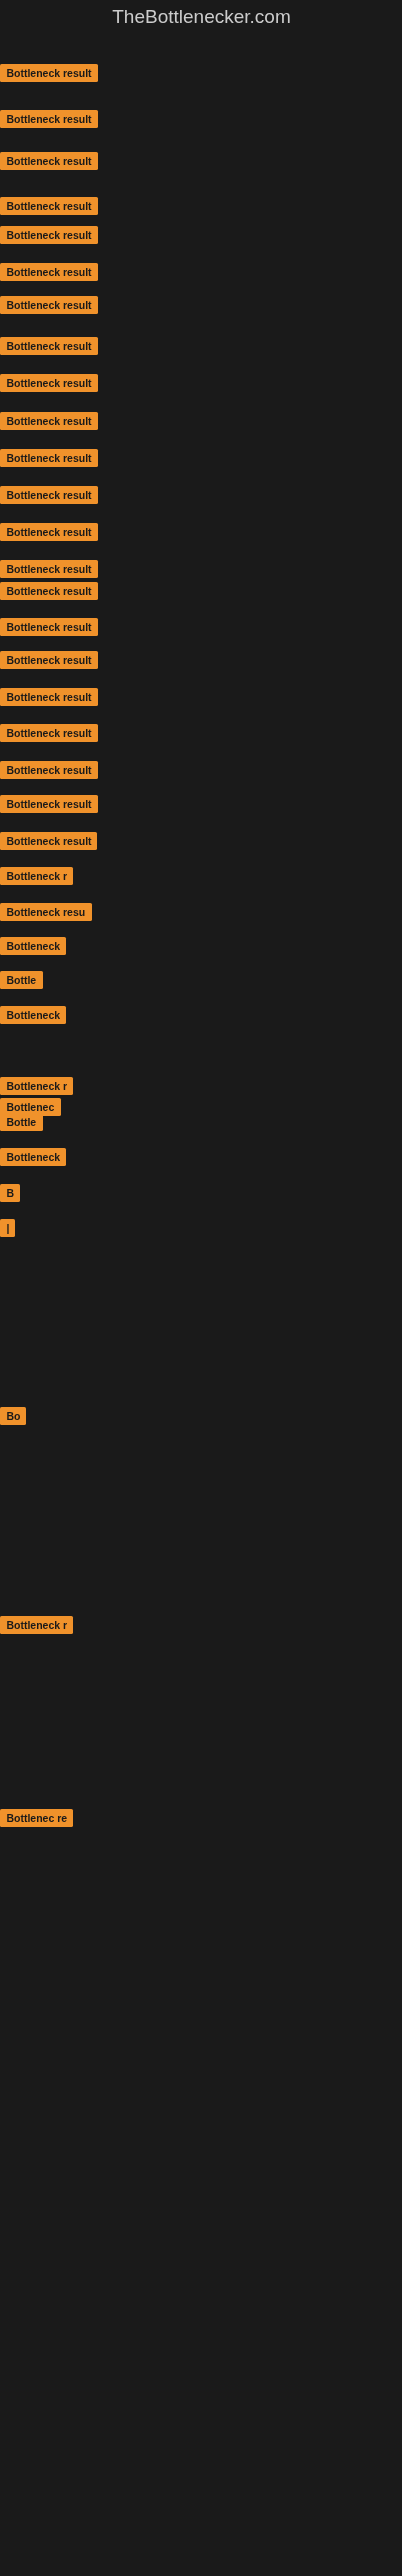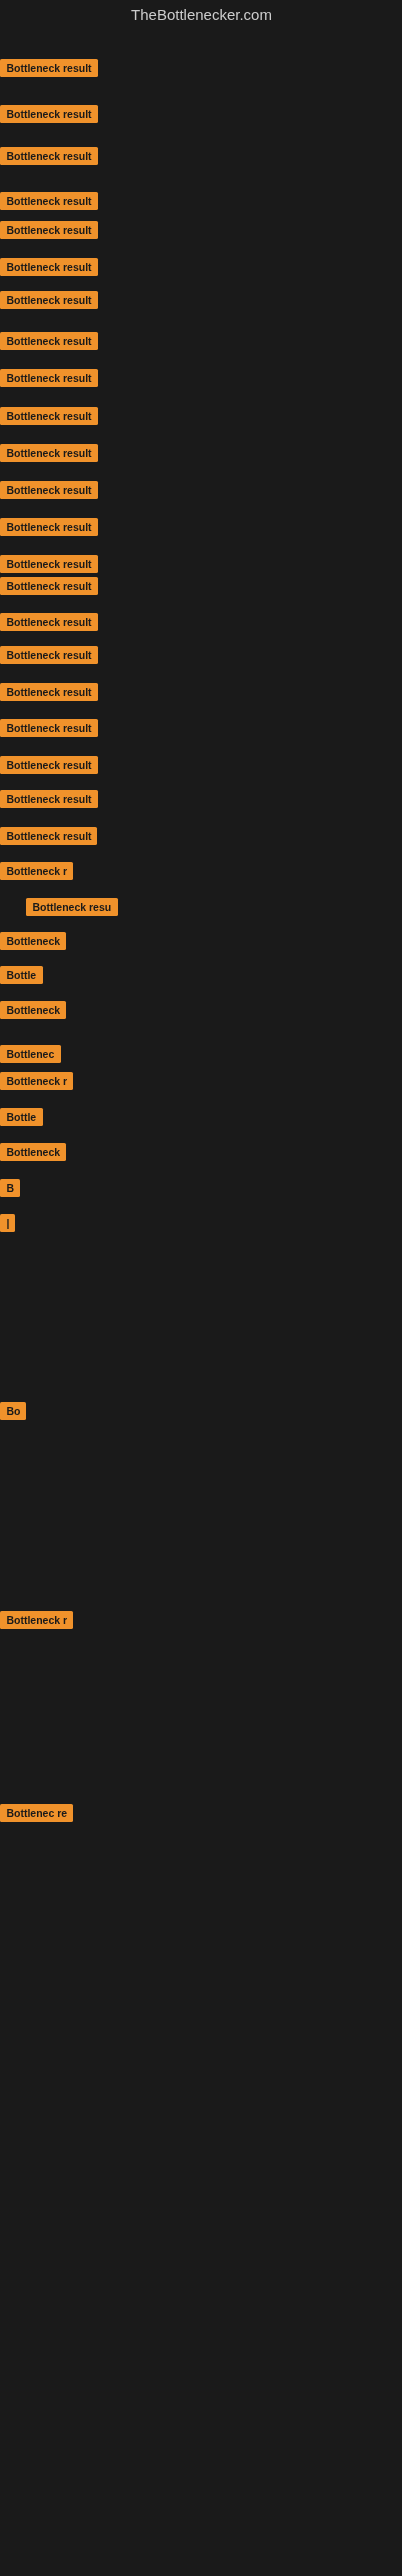--- a/index.html
+++ b/index.html
@@ -10,21 +10,21 @@
     body {
       background-color: #1a1a1a;
       width: 403px;
       min-height: 2576px;
       font-family: Arial, sans-serif;
       position: relative;
     }
     .site-title {
       text-align: center;
       color: #cccccc;
-      font-size: 15px;
+      font-size: 19px;
       padding: 6.4px 0 9.7px 0;
       font-weight: normal;
     }
     .bottleneck-item {
       position: absolute;
       left: 0;
     }
     .bottleneck-badge {
       background-color: #f0922b;
       color: #1a1a1a;
@@ -61,25 +61,25 @@
     <div class="bottleneck-item" style="top: 522px; left: 0px;"><span class="bottleneck-badge" style="max-width: 105px;">Bottleneck result</span></div>
     <div class="bottleneck-item" style="top: 544px; left: 0px;"><span class="bottleneck-badge" style="max-width: 105px;">Bottleneck result</span></div>
     <div class="bottleneck-item" style="top: 580px; left: 0px;"><span class="bottleneck-badge" style="max-width: 105px;">Bottleneck result</span></div>
     <div class="bottleneck-item" style="top: 613px; left: 0px;"><span class="bottleneck-badge" style="max-width: 105px;">Bottleneck result</span></div>
     <div class="bottleneck-item" style="top: 650px; left: 0px;"><span class="bottleneck-badge" style="max-width: 105px;">Bottleneck result</span></div>
     <div class="bottleneck-item" style="top: 686px; left: 0px;"><span class="bottleneck-badge" style="max-width: 105px;">Bottleneck result</span></div>
     <div class="bottleneck-item" style="top: 723px; left: 0px;"><span class="bottleneck-badge" style="max-width: 105px;">Bottleneck result</span></div>
     <div class="bottleneck-item" style="top: 757px; left: 0px;"><span class="bottleneck-badge" style="max-width: 105px;">Bottleneck result</span></div>
     <div class="bottleneck-item" style="top: 794px; left: 0px;"><span class="bottleneck-badge" style="max-width: 97px;">Bottleneck result</span></div>
     <div class="bottleneck-item" style="top: 829px; left: 0px;"><span class="bottleneck-badge" style="max-width: 85px;">Bottleneck r</span></div>
-    <div class="bottleneck-item" style="top: 865px; left: 0px; padding-left: 26px;"><span class="bottleneck-badge" style="max-width: 93px;">Bottleneck resu</span></div>
+    <div class="bottleneck-item" style="top: 865px; left: 0px;"><span class="bottleneck-badge" style="max-width: 93px;">Bottleneck resu</span></div>
     <div class="bottleneck-item" style="top: 899px; left: 0px;"><span class="bottleneck-badge" style="max-width: 76px;">Bottleneck</span></div>
     <div class="bottleneck-item" style="top: 933px; left: 0px;"><span class="bottleneck-badge" style="max-width: 63px;">Bottle</span></div>
     <div class="bottleneck-item" style="top: 968px; left: 0px;"><span class="bottleneck-badge" style="max-width: 76px;">Bottleneck</span></div>
-    <div class="bottleneck-item" style="top: 1012px; left: 0px;"><span class="bottleneck-badge" style="max-width: 71px;">Bottlenec</span></div>
+    <div class="bottleneck-item" style="top: 1060px; left: 0px;"><span class="bottleneck-badge" style="max-width: 71px;">Bottlenec</span></div>
     <div class="bottleneck-item" style="top: 1039px; left: 0px;"><span class="bottleneck-badge" style="max-width: 85px;">Bottleneck r</span></div>
     <div class="bottleneck-item" style="top: 1075px; left: 0px;"><span class="bottleneck-badge" style="max-width: 58px;">Bottle</span></div>
     <div class="bottleneck-item" style="top: 1110px; left: 0px;"><span class="bottleneck-badge" style="max-width: 76px;">Bottleneck</span></div>
     <div class="bottleneck-item" style="top: 1146px; left: 0px;"><span class="bottleneck-badge" style="max-width: 22.5px;">B</span></div>
     <div class="bottleneck-item" style="top: 1181px; left: 0px;"><span class="bottleneck-badge" style="max-width: 14.5px;">|</span></div>
     <div class="bottleneck-item" style="top: 1369px; left: 0px;"><span class="bottleneck-badge" style="max-width: 26px;">Bo</span></div>
     <div class="bottleneck-item" style="top: 1578px; left: 0px;"><span class="bottleneck-badge" style="max-width: 85px;">Bottleneck r</span></div>
     <div class="bottleneck-item" style="top: 1771px; left: 0px;"><span class="bottleneck-badge" style="max-width: 90px;">Bottlenec re</span></div>
   </div>
 

